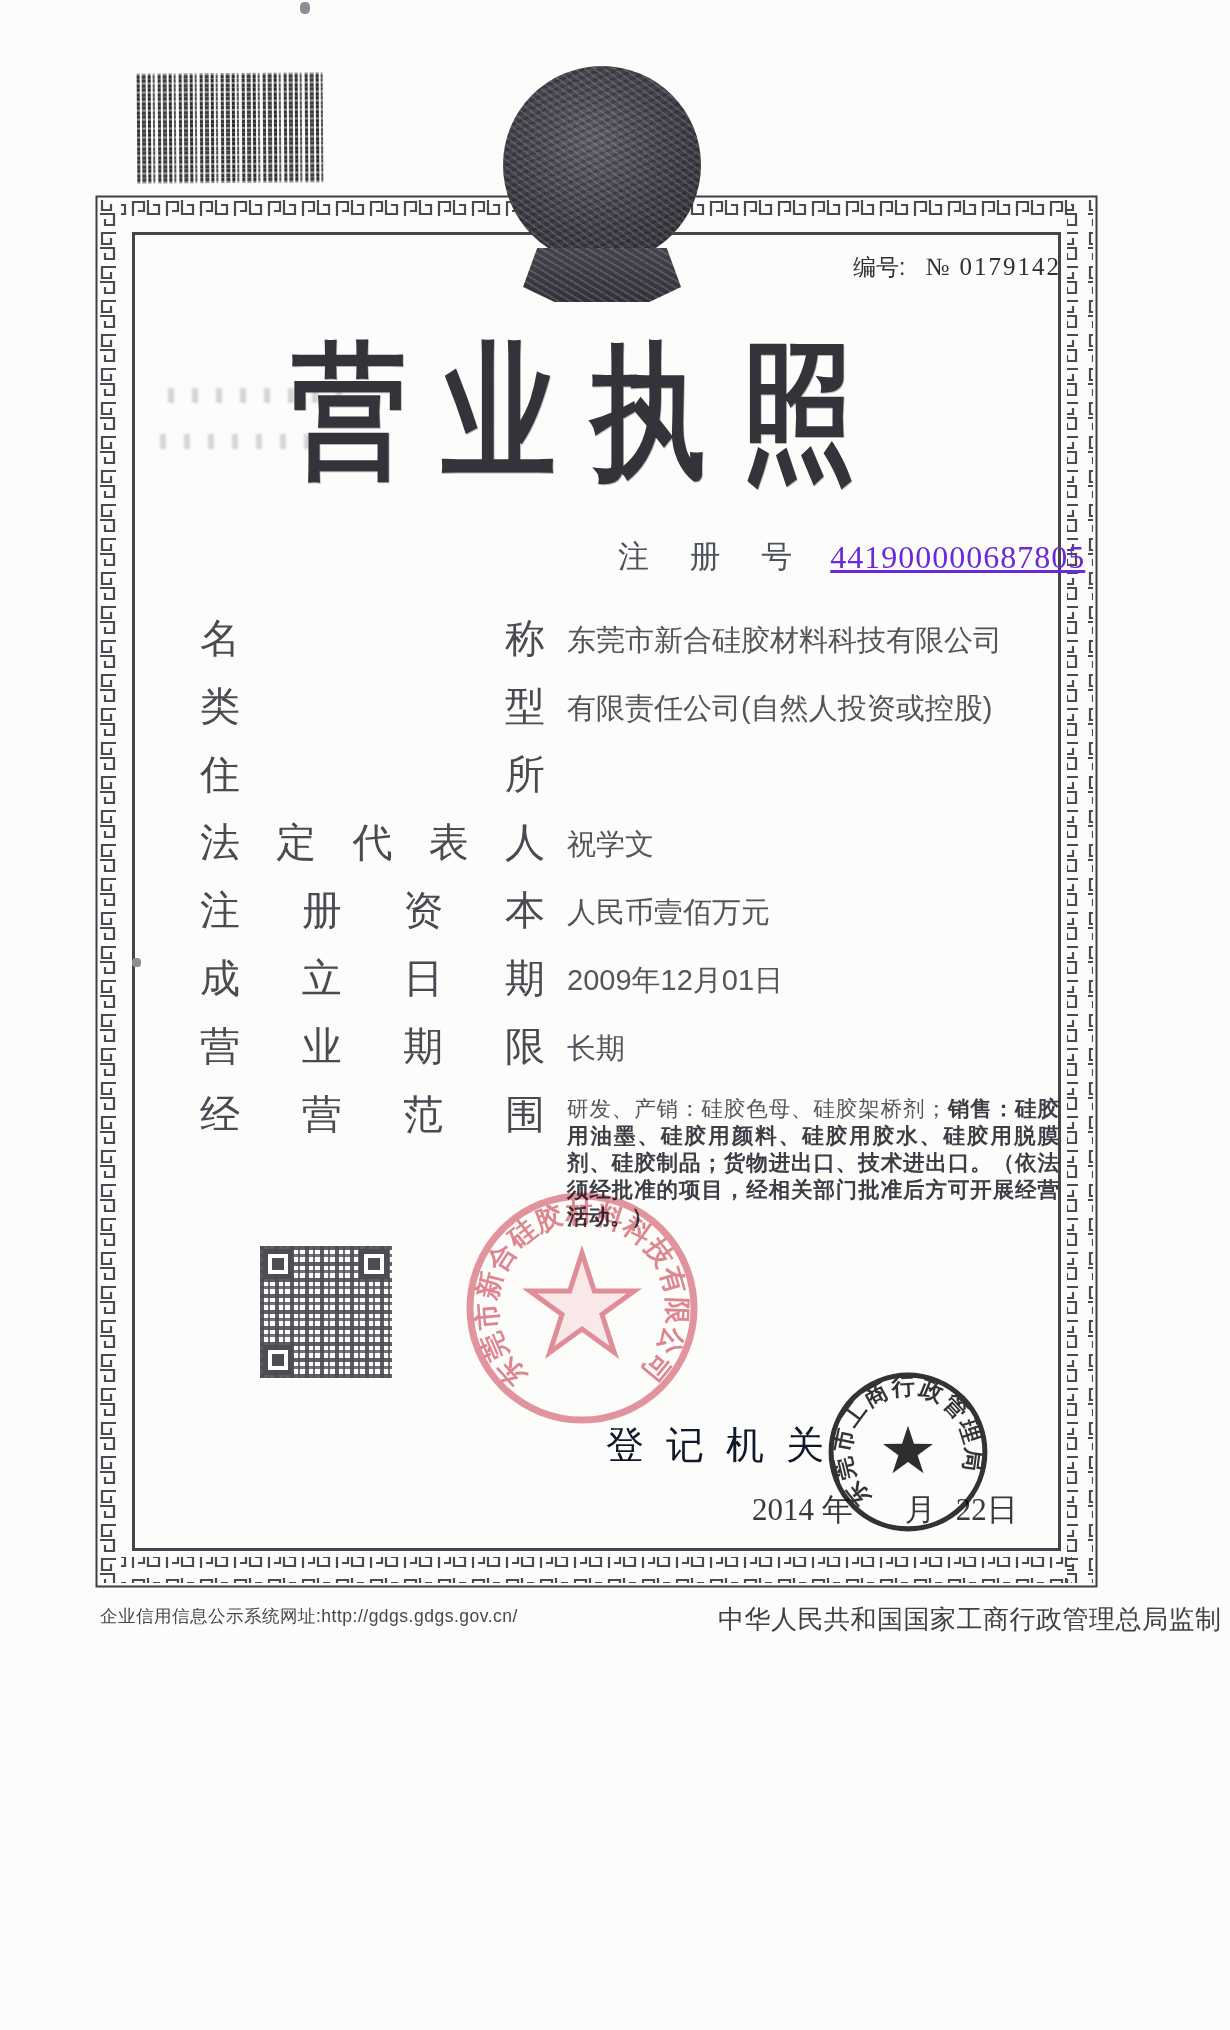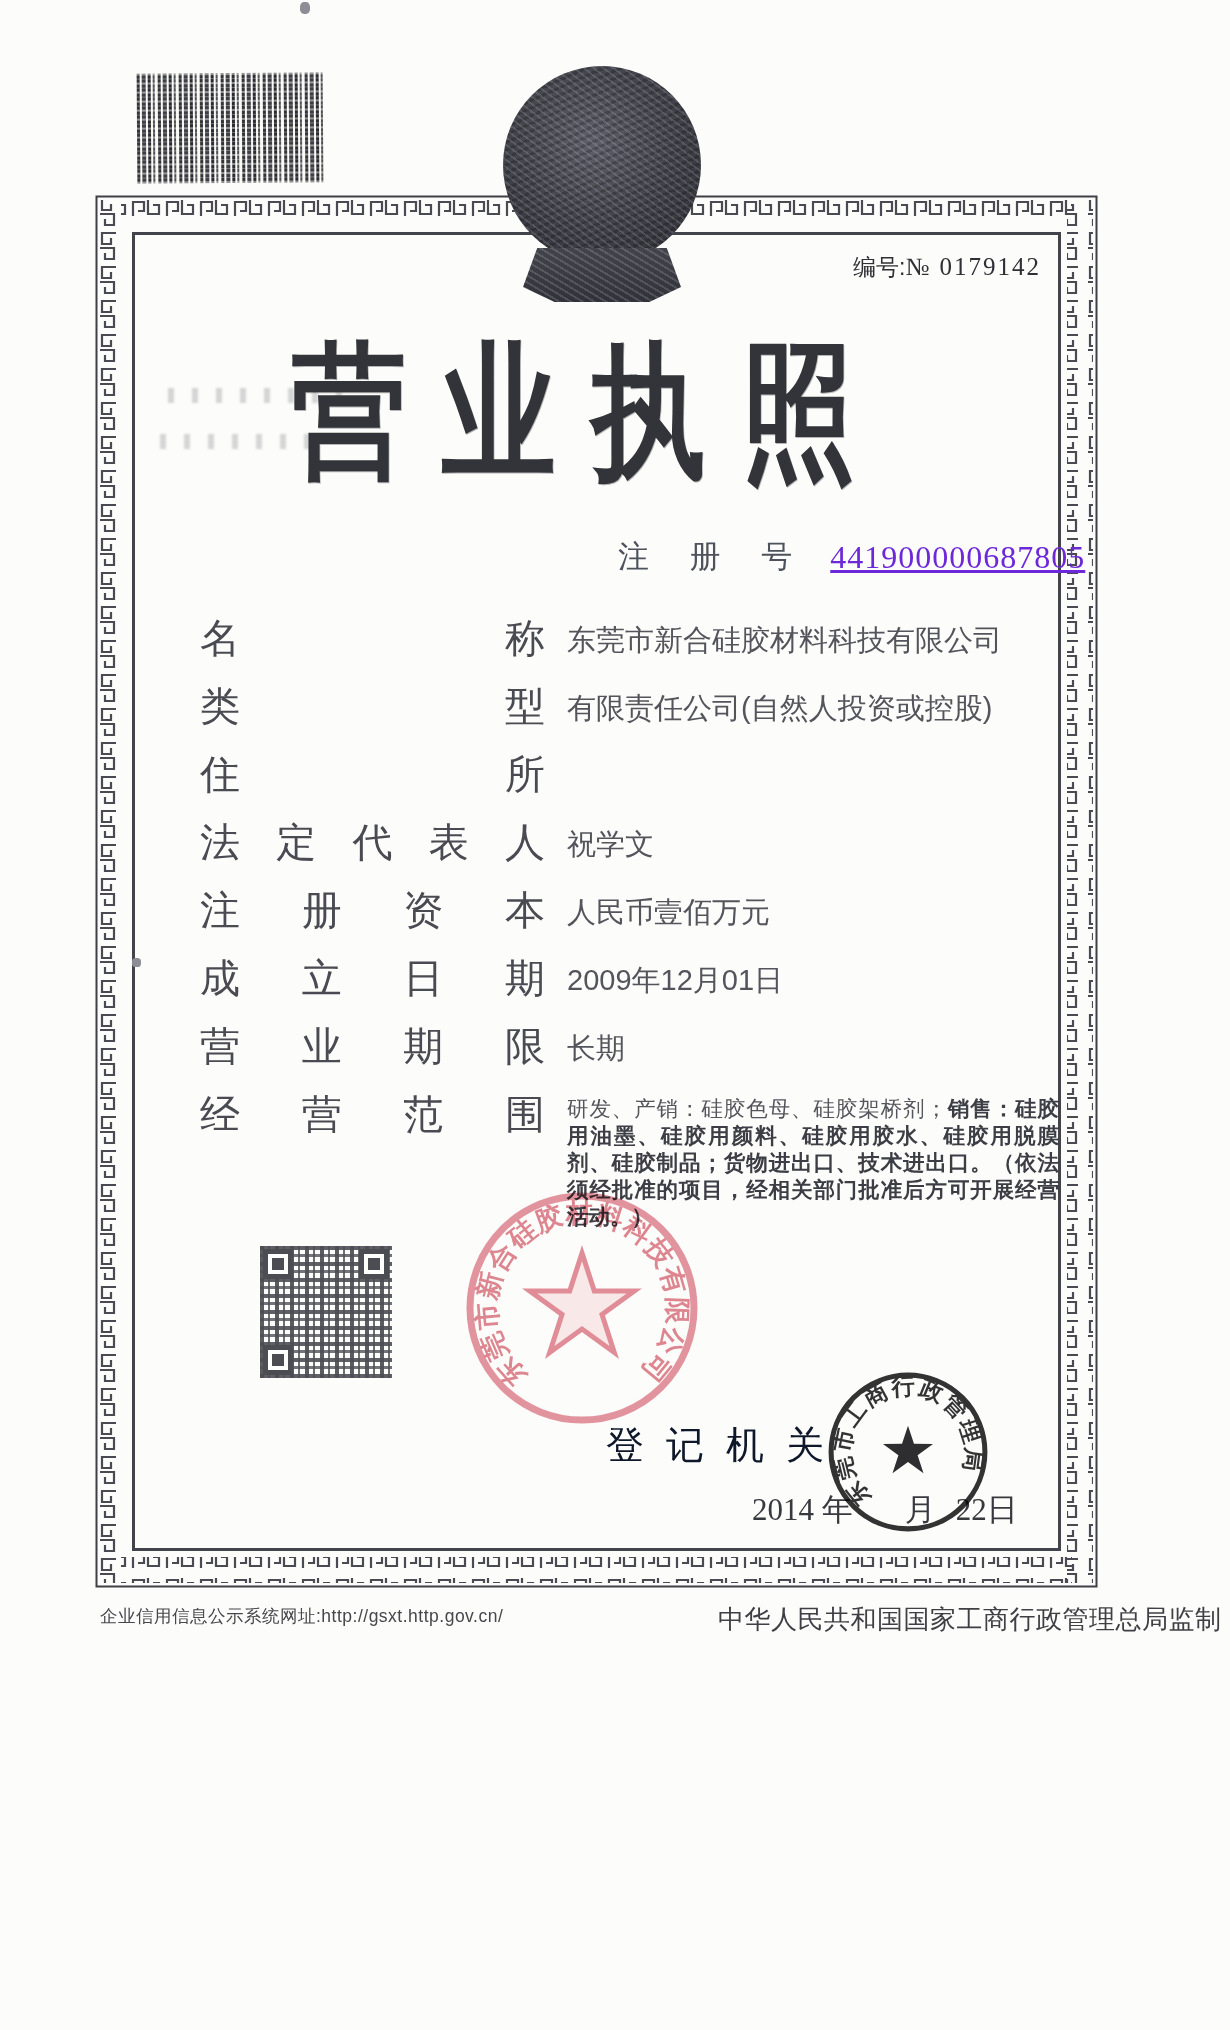--- a/index.html
+++ b/index.html
@@ -24,21 +24,21 @@
   .emblem .base{margin:-16px auto 0;width:158px;height:54px;
     clip-path:polygon(9% 0,91% 0,100% 72%,80% 100%,20% 100%,0 72%);
     background:
       repeating-linear-gradient(31deg, rgba(255,255,255,.14) 0 2px, transparent 2px 6px),
       linear-gradient(#43434c,#31313a);
     filter:blur(.5px);}
   
   .frame{position:absolute;left:95px;top:195px;width:1003px;height:1393px;z-index:1;}
   
   .serial{position:absolute;left:853px;top:252px;z-index:4;font-size:23px;color:#2f2f35;
-          display:flex;align-items:baseline;gap:0;}
+          display:flex;align-items:baseline;gap:20px;}
   .serial .no{font-family:"Liberation Serif",serif;font-weight:normal;font-size:25px;letter-spacing:2px;}
   
   .title{position:absolute;left:292px;top:330px;z-index:4;font-size:146px;line-height:1.12;
          font-weight:900;color:#33343a;letter-spacing:46px;white-space:nowrap;
          transform:scaleX(.78);transform-origin:left top;
          text-shadow:1px 1px 0 rgba(51,52,58,.35);}
   
   .regline{position:absolute;left:618px;top:536px;z-index:4;display:flex;align-items:center;}
   .regline .lbl{font-size:31px;color:#4d525c;letter-spacing:16px;}
   .regline .num{font-family:"Liberation Serif",serif;font-size:32px;color:#6d28d9;margin-left:22px;letter-spacing:1px;text-decoration:underline;}
@@ -218,16 +218,16 @@
     <defs>
       <path id="blkTextCircle" d="M85,142 A57,57 0 1,1 85.001,142" fill="none"></path>
     </defs>
     <circle cx="85" cy="85" r="76" fill="none" stroke="#1c1c1e" stroke-width="5"></circle>
     <polygon points="85,59 90.9,76.9 109.7,77 94.5,88.1 100.3,106 85,95 69.7,106 75.5,88.1 60.3,77 79.1,76.9" fill="#17171a"></polygon>
     <text font-size="23" fill="#1c1c1e" letter-spacing="2" font-weight="bold">
       <textPath href="#blkTextCircle" startOffset="38">东莞市工商行政管理局</textPath>
     </text>
   </svg>
 
-  <div class="foot-left">企业信用信息公示系统网址:http://gsxt.http.gov.cn/</div>
+  <div class="foot-left">企业信用信息公示系统网址:http://gdgs.gdgs.gov.cn/</div>
   <div class="foot-right">中华人民共和国国家工商行政管理总局监制</div>
 
 </div>
 
 </body></html>

